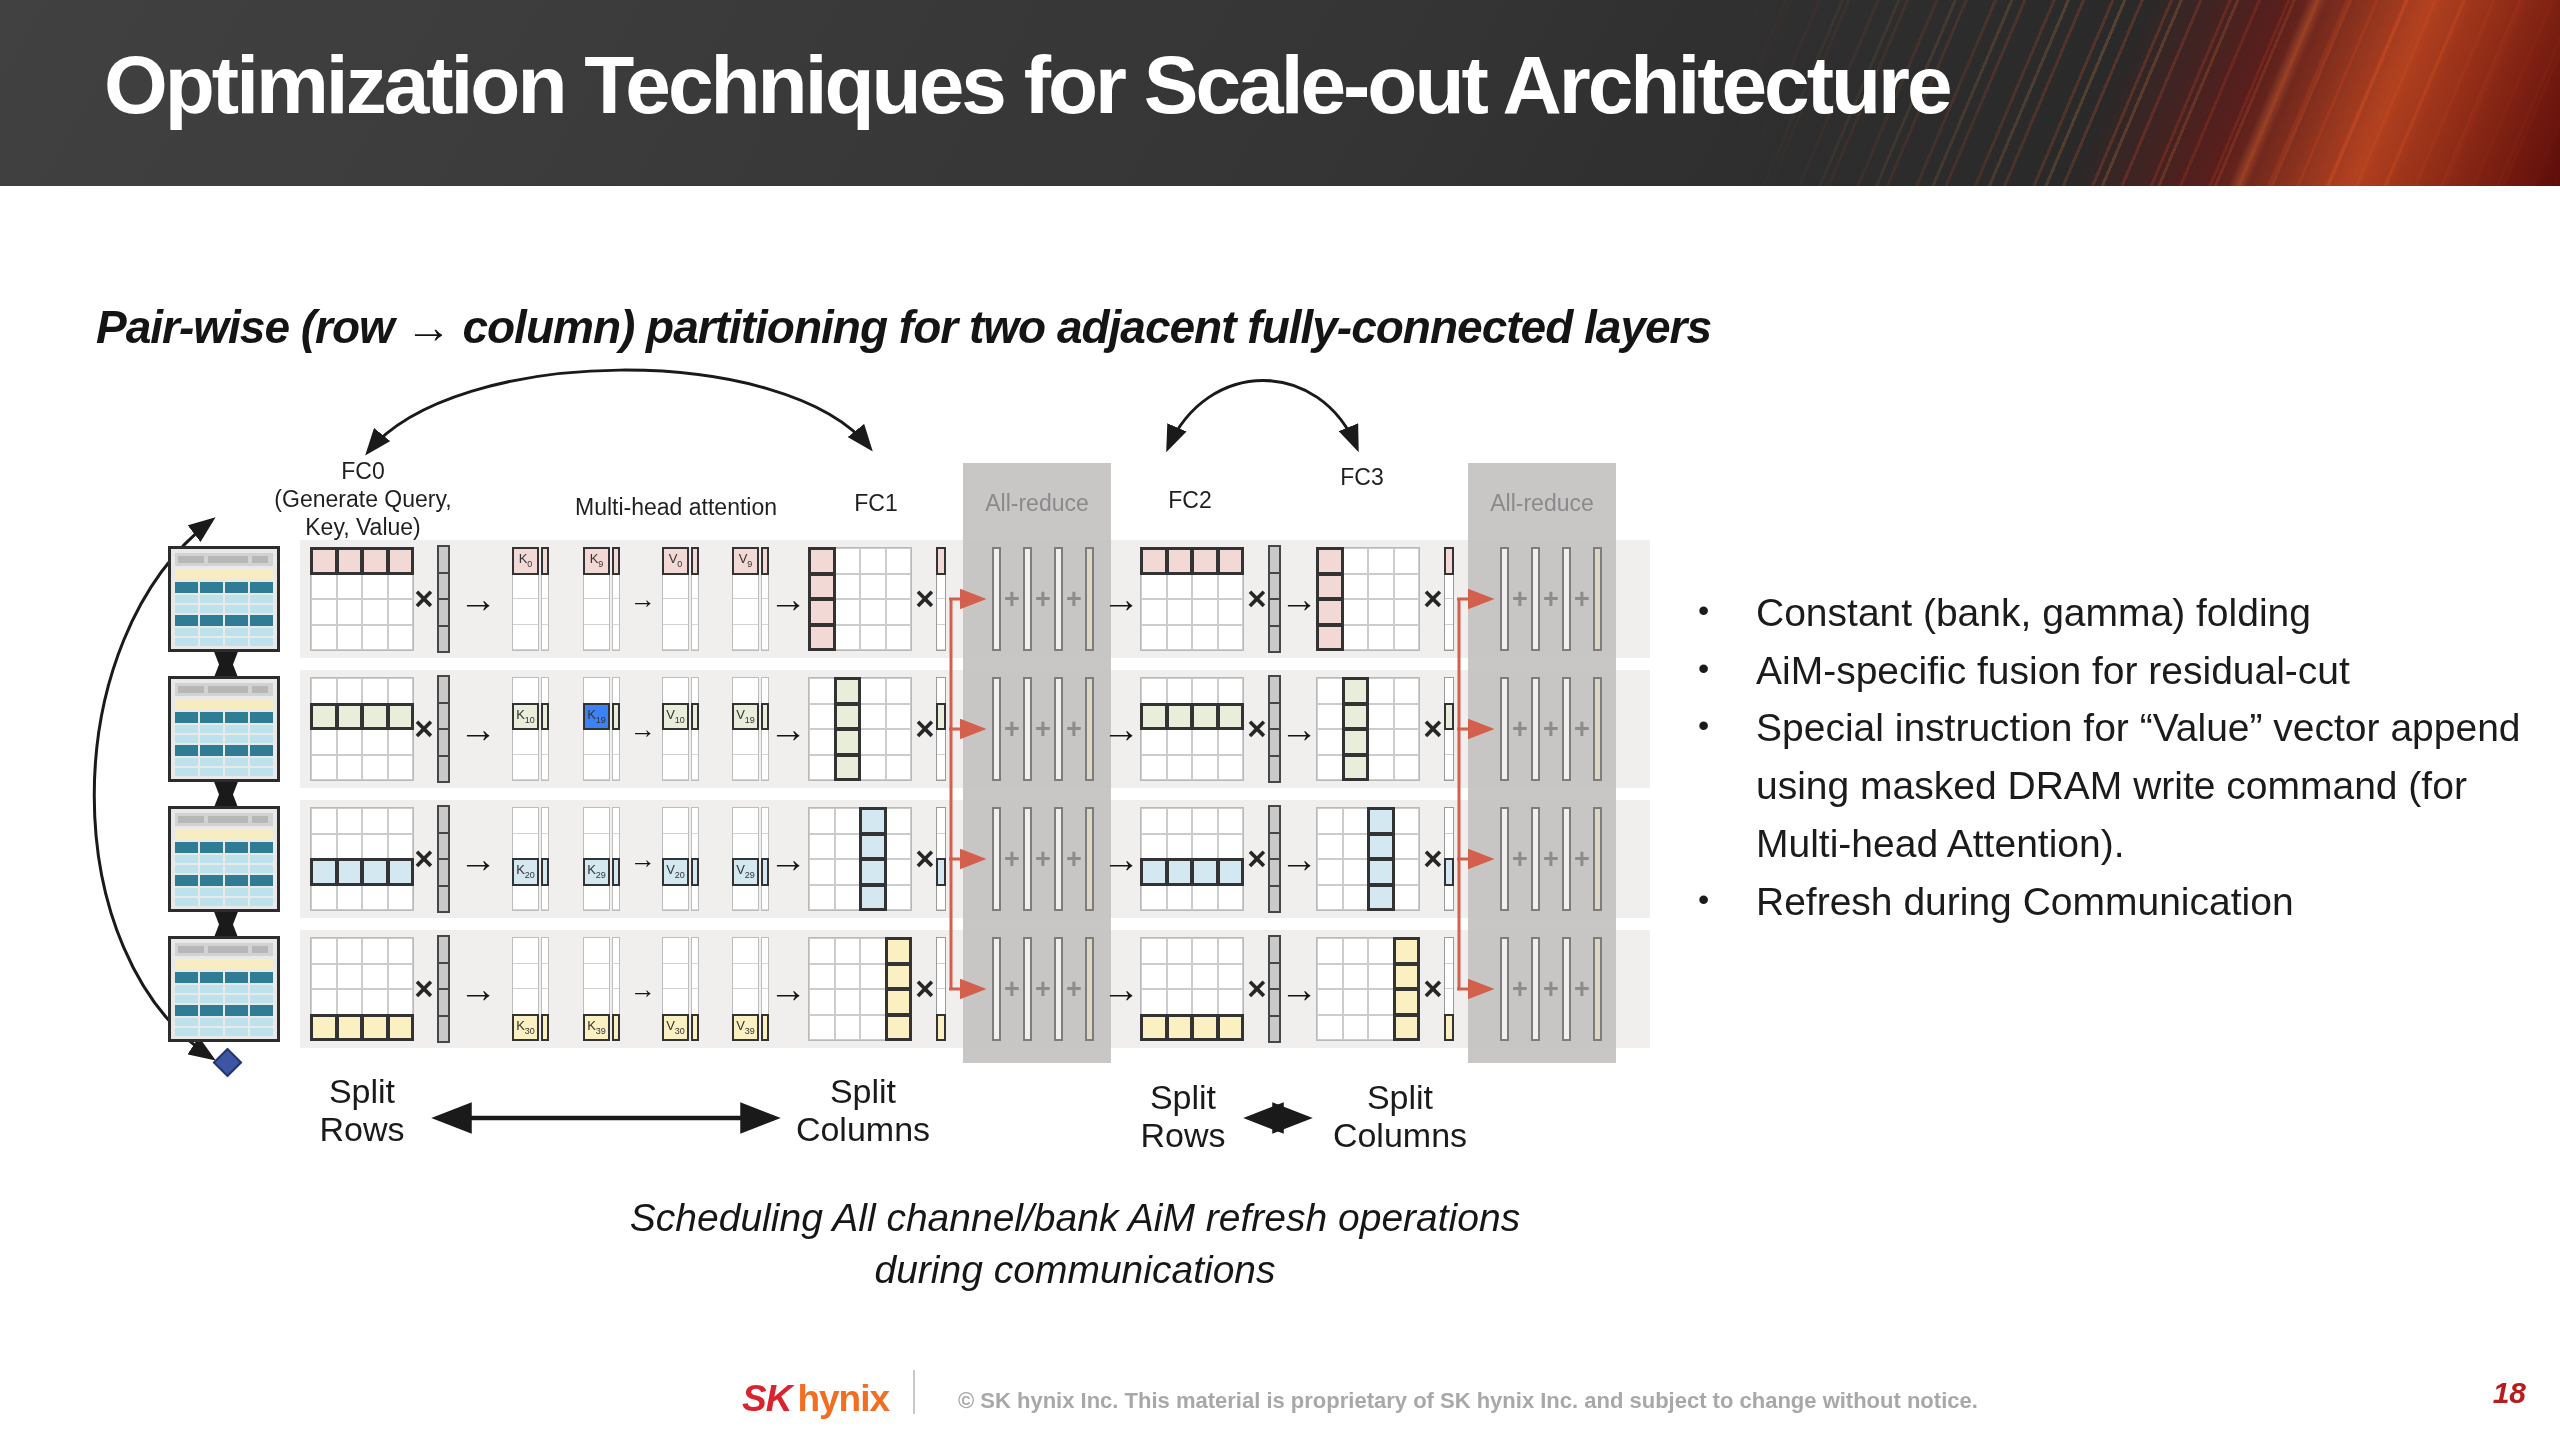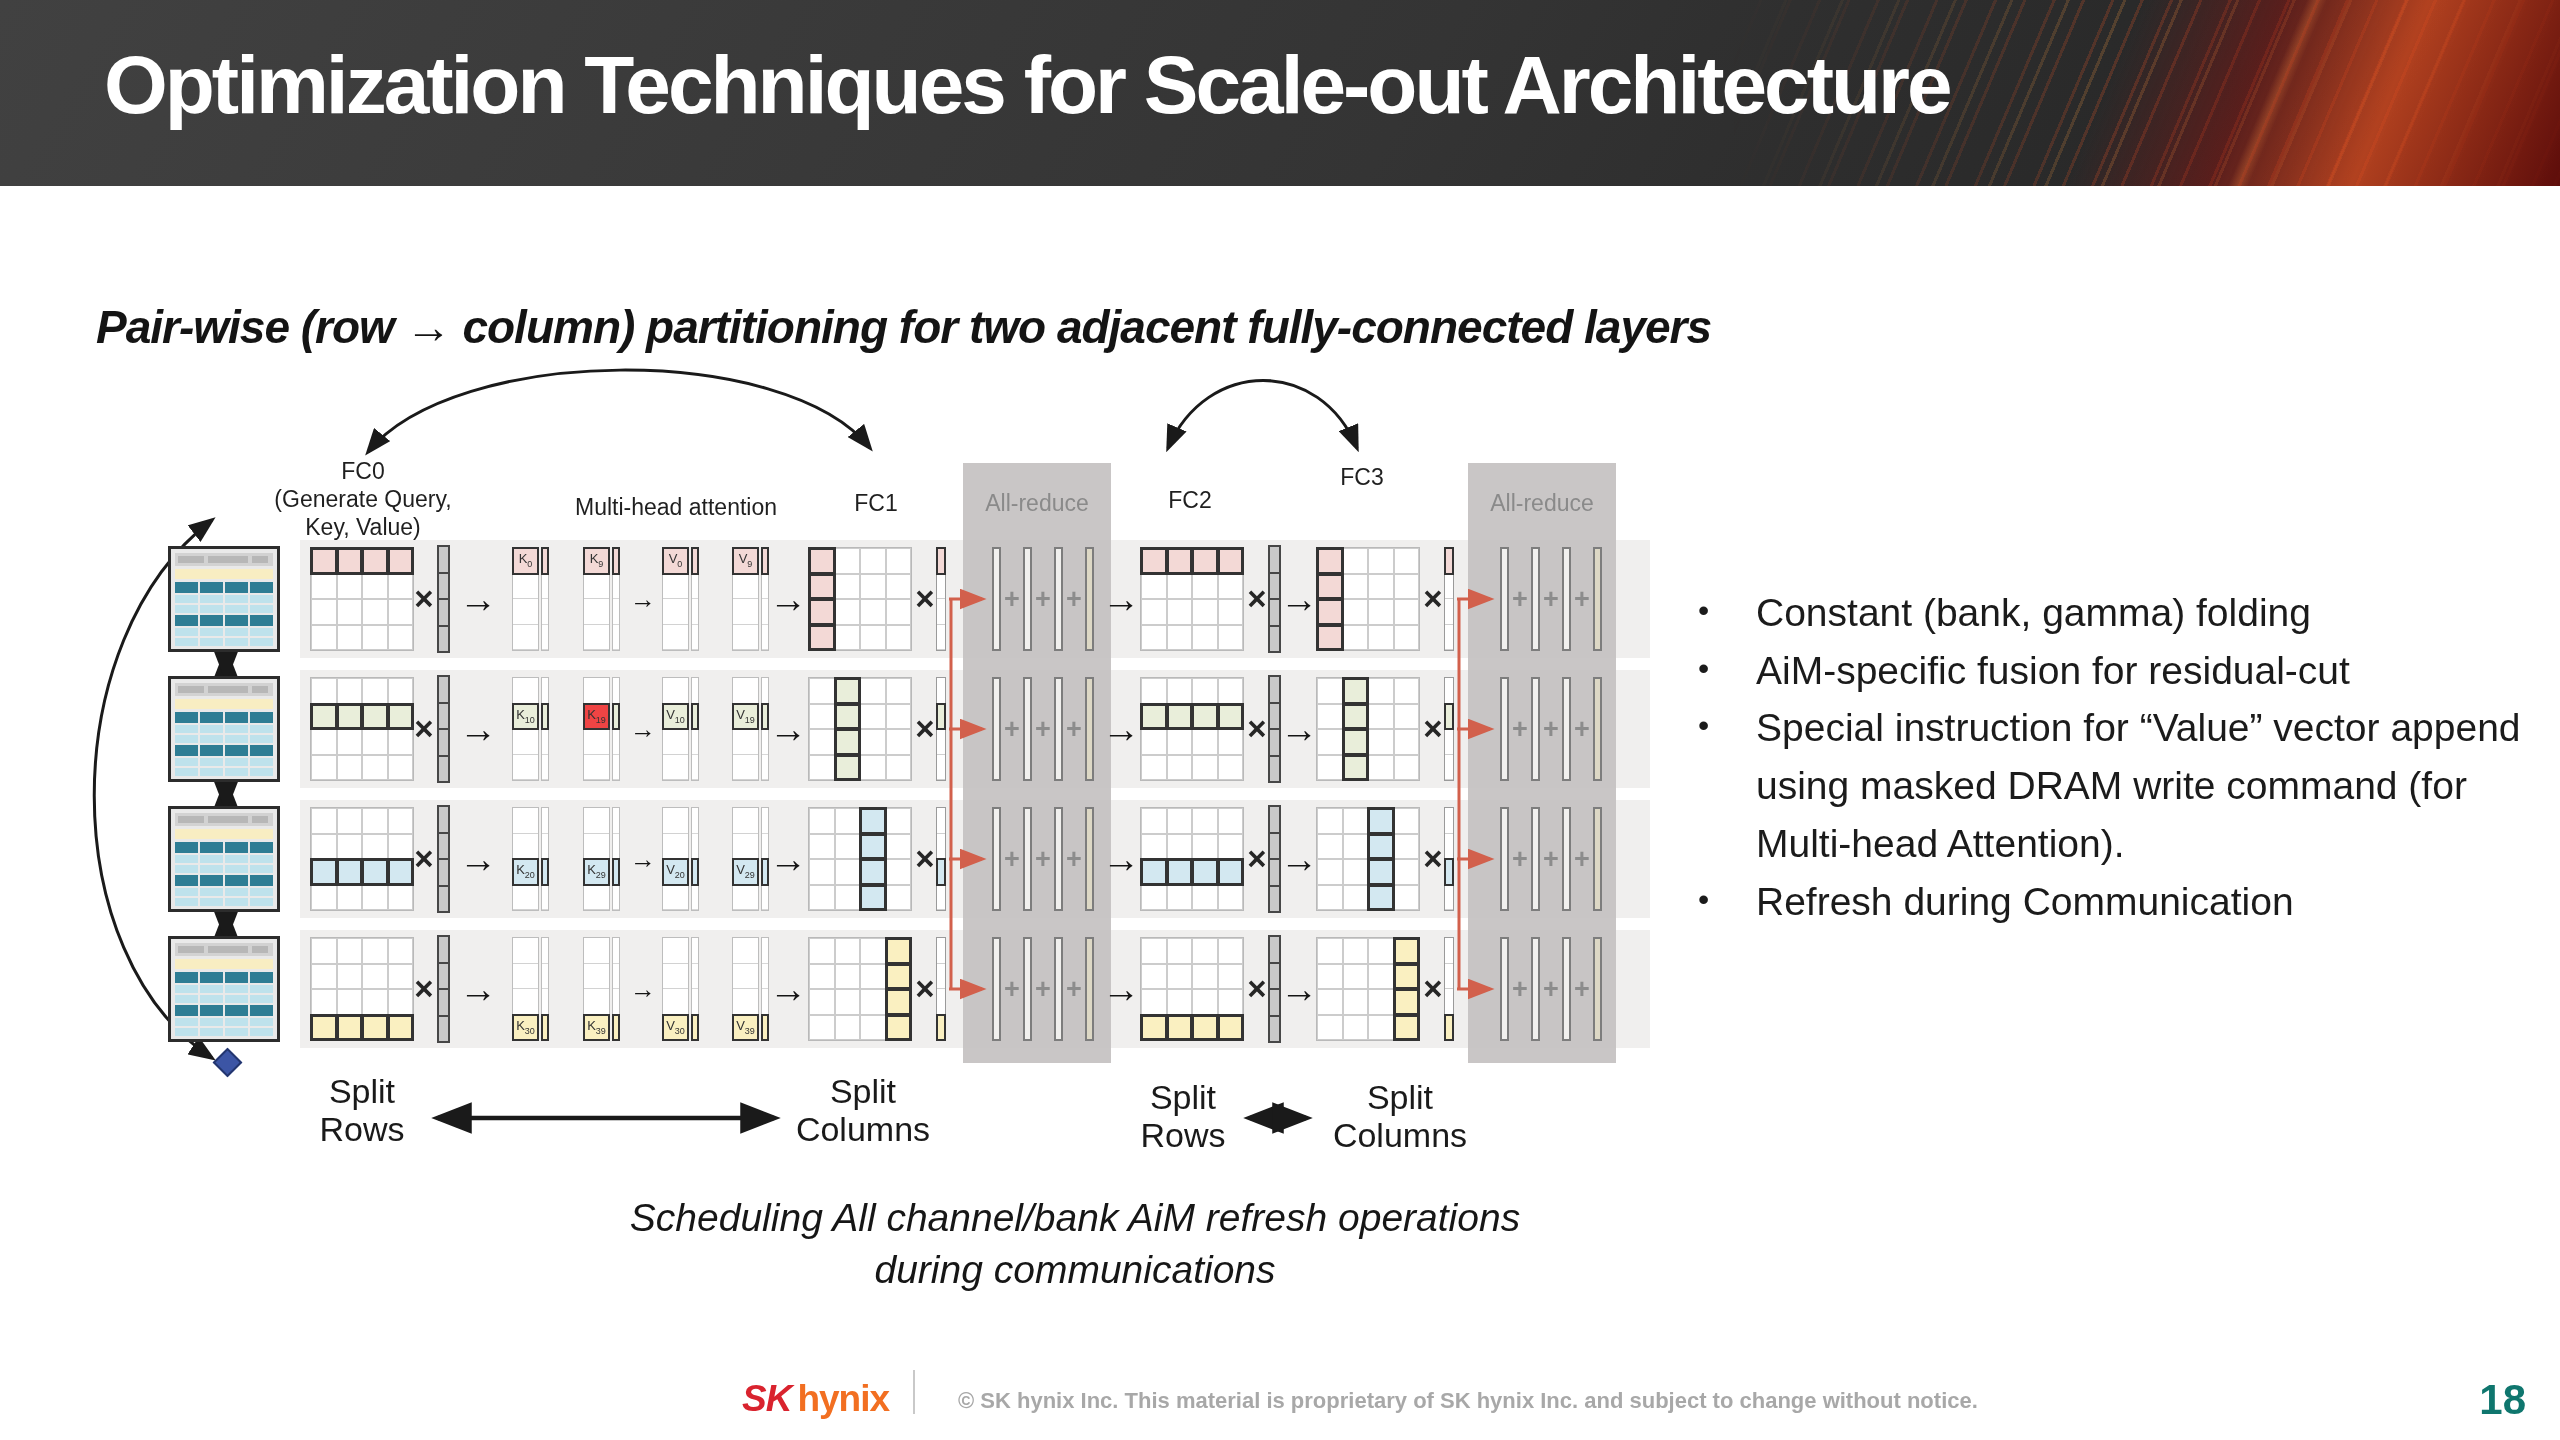--- a/index.html
+++ b/index.html
@@ -97,21 +97,21 @@
   .panel li .dot{width:58px;flex:none;font-size:32px;padding-top:3px;}
   .panel li .btxt{overflow-wrap:break-word;min-width:0;}
 
   
   .footer-logo{position:absolute;left:742px;top:1378px;font-size:37px;font-weight:800;white-space:nowrap;}
   .footer-logo .sk{color:#d9232e;font-style:italic;letter-spacing:-1px;}
   .footer-logo .hy{color:#f26f21;margin-left:6px;letter-spacing:-1px;}
   .footer-div{position:absolute;left:913px;top:1370px;width:2px;height:44px;background:#c9c9c9;}
   .footer-copy{position:absolute;left:958px;top:1388px;font-size:22px;font-weight:700;color:#a8a8a8;}
   .pagenum{position:absolute;left:2466px;top:1376px;width:60px;text-align:right;
-           font-size:42px;font-weight:700;color:#0f766e;}
+           font-size:30px;font-weight:700;color:#b91c1c;font-style:italic;}
 
   svg.overlay{position:absolute;left:0;top:0;pointer-events:none;}
 </style>
 </head>
 <body>
 
 <div class="slide">
 
   <div class="header">
     <div class="header-art"></div>
@@ -457,21 +457,21 @@
           <div></div>
         </div>
         <div class="thin" style="left: 541px;">
           <div></div>
           <div class="hl" style="background: rgb(233, 238, 218);"></div>
           <div></div>
           <div></div>
         </div>
         <div class="kvm" style="left: 583px;">
           <div></div>
-          <div class="hl" style="background: #ef4444;">
+          <div class="hl" style="background: #3b82f6;">
             <span>K<sub>19</sub></span>
           </div>
           <div></div>
           <div></div>
         </div>
         <div class="thin" style="left: 612px;">
           <div></div>
           <div class="hl" style="background: rgb(233, 238, 218);"></div>
           <div></div>
           <div></div>

